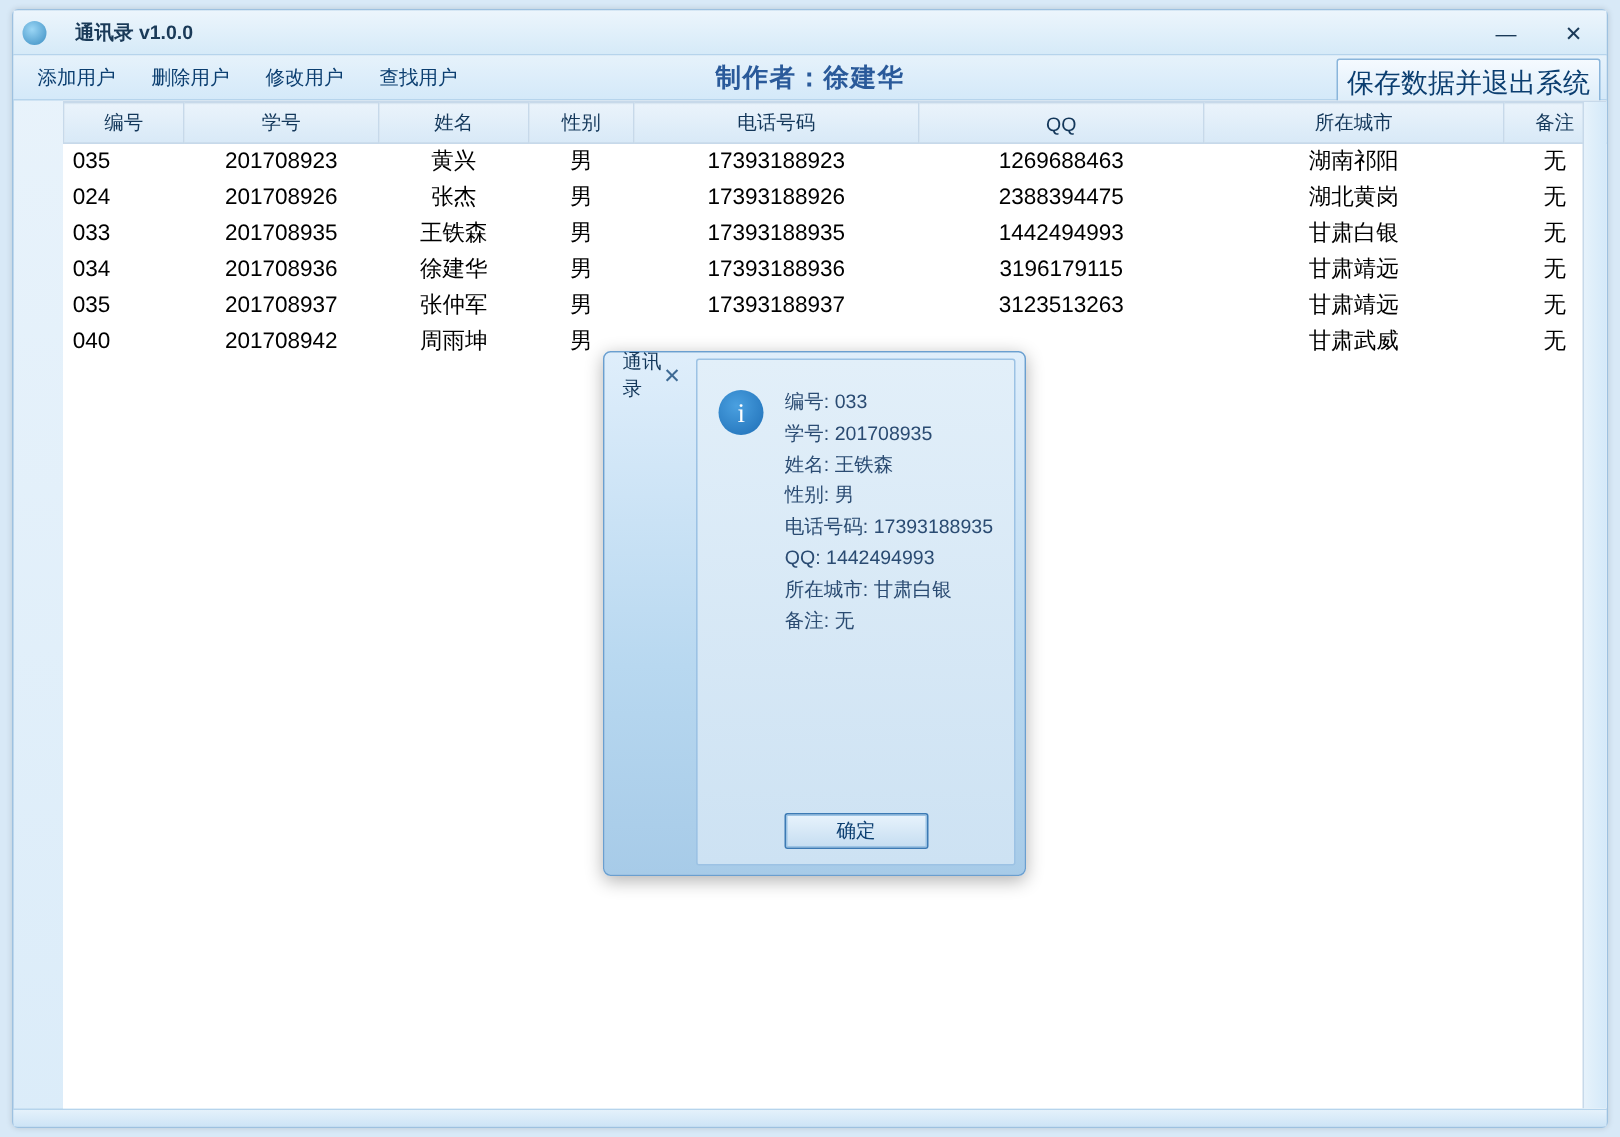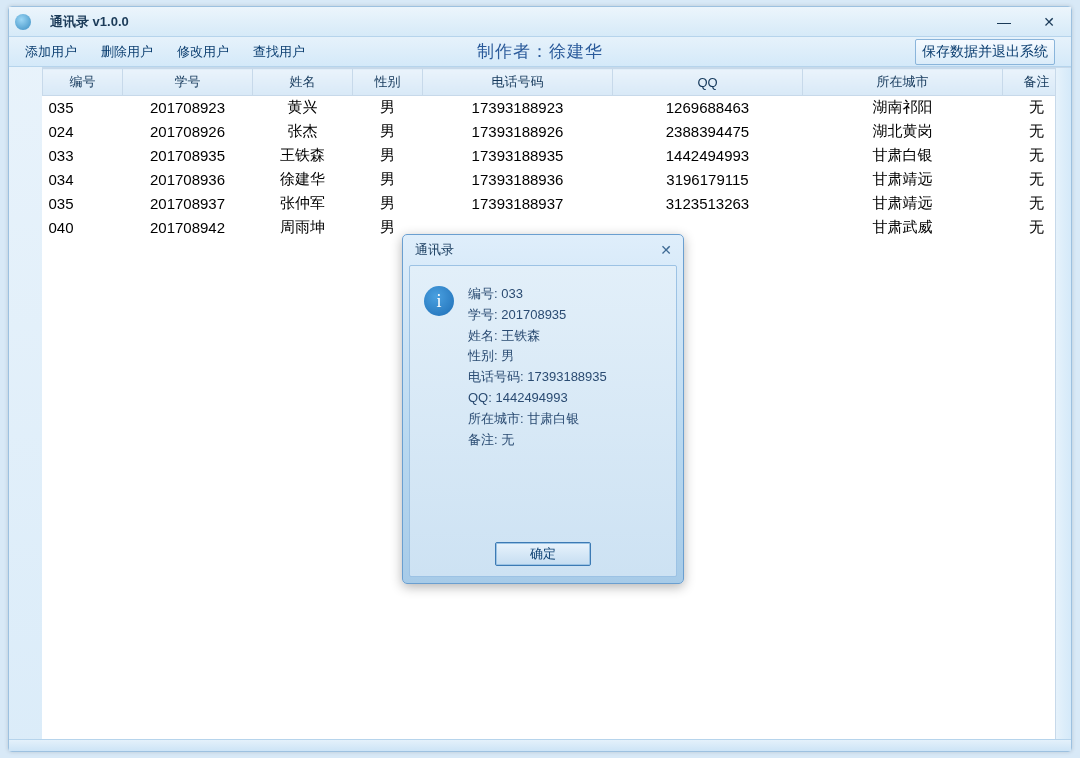--- a/index.html
+++ b/index.html
@@ -64,33 +64,33 @@
   .menu-item {
     padding: 4px 12px;
     color: #0b3e70;
     cursor: default;
   }
   .credit {
     position: absolute;
     left: 50%; transform: translateX(-50%);
     font-family: KaiTi, SimSun, serif;
     font-size: 17px;
-    font-weight: normal;
+    font-weight: bold;
     color: #2a5a9a;
     letter-spacing: 1px;
   }
   .save-exit {
     position: absolute;
-    right: 16px;
+    right: 4px;
     top: 2px;
     padding: 3px 6px;
     border: 1px solid #8ab5db;
     background: linear-gradient(#f5faff, #dbecf9);
     color: #0b3e70;
-    font-size: 14px;
+    font-size: 18px;
     border-radius: 2px;
     cursor: default;
   }
 
   .table-wrap {
     flex: 1;
     background: #fff;
     border-top: 1px solid #c7d9ea;
     position: relative;
     overflow: hidden;
@@ -135,21 +135,21 @@
   .dialog {
     position: absolute;
     left: 402px; top: 234px;
     width: 282px;
     height: 350px;
     background: linear-gradient(#dfeefb, #b8d8f0 60%, #a7cbe8);
     border: 1px solid #6a9fd0;
     border-radius: 5px;
     box-shadow: 0 3px 12px rgba(0,0,0,0.3);
     display: flex;
-    flex-direction: column;
+    flex-direction: row;
     padding: 2px;
   }
   .dialog-titlebar {
     height: 26px;
     display: flex;
     align-items: center;
     padding: 0 6px 0 10px;
   }
   .dialog-title { color: #13375a; font-size: 13px; }
   .dialog-spacer { flex: 1; }

